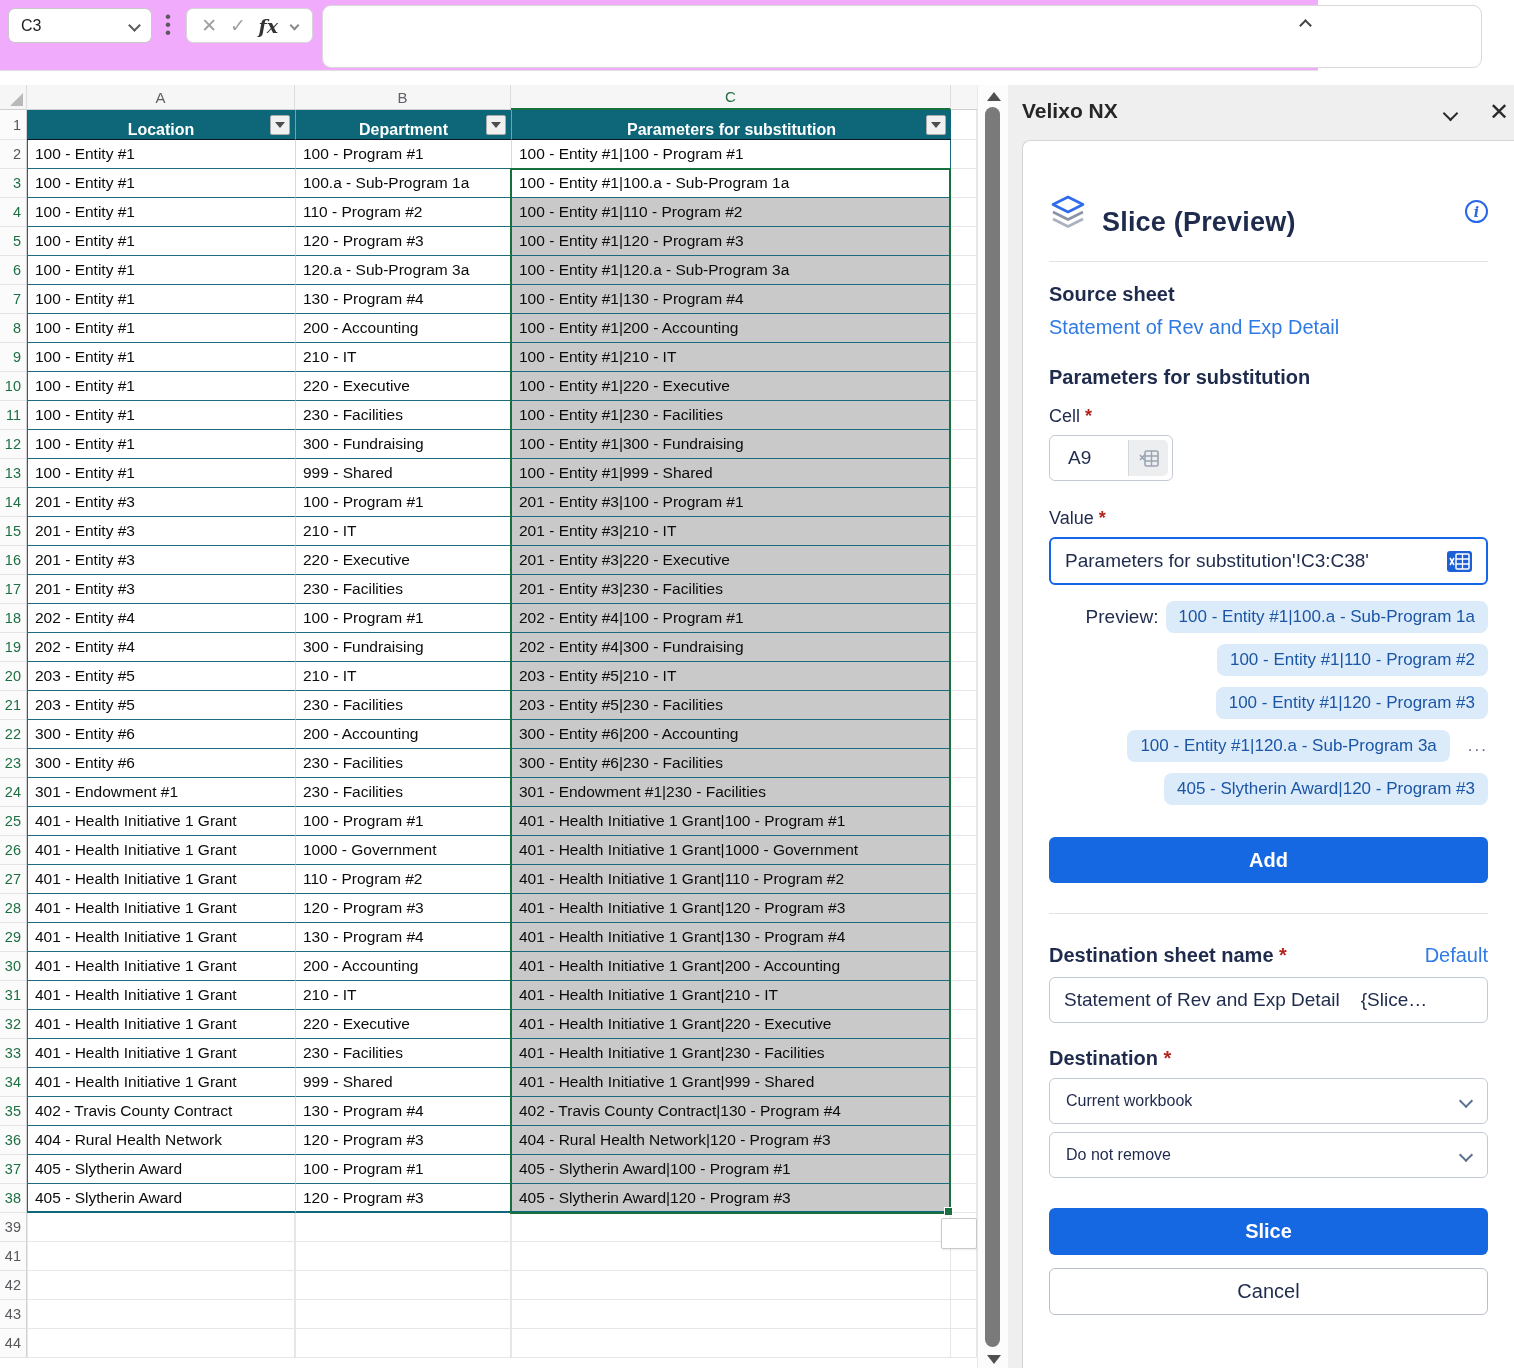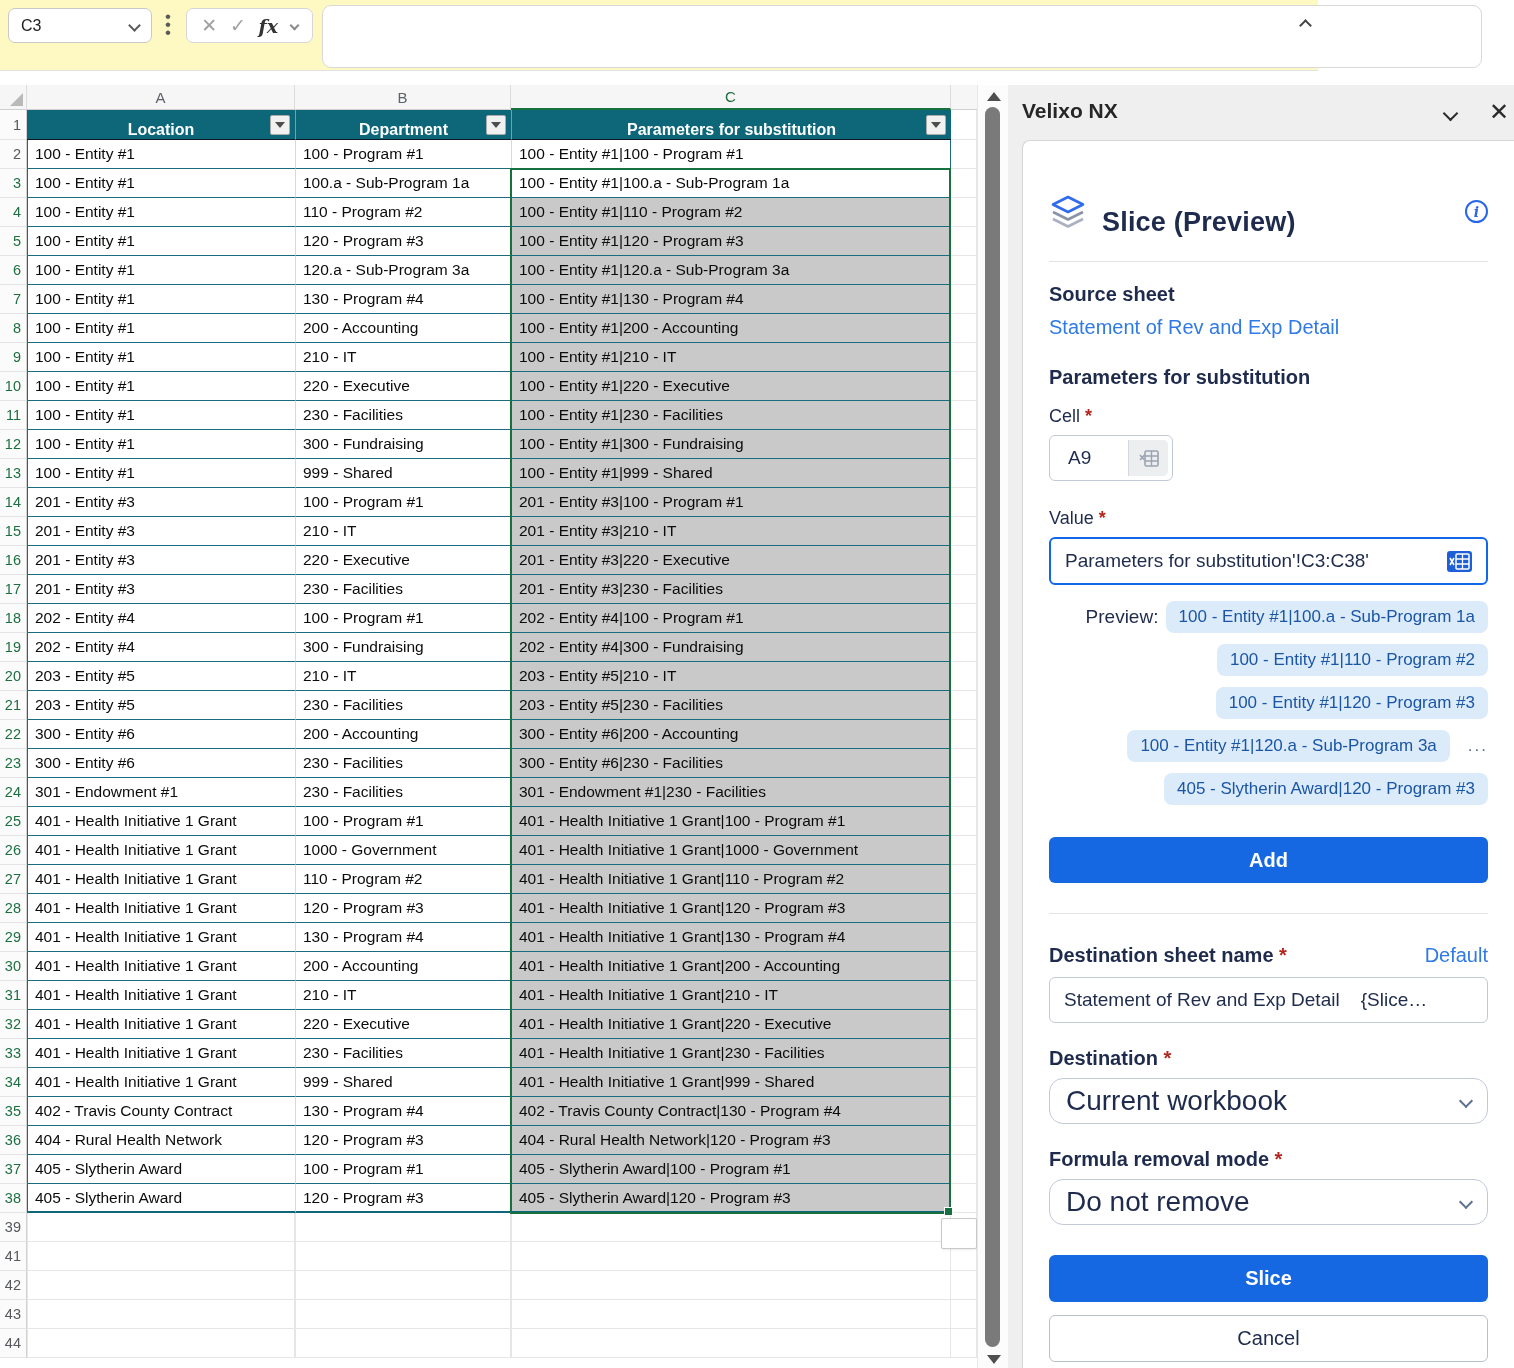--- a/index.html
+++ b/index.html
@@ -1,20 +1,20 @@
 <!DOCTYPE html>
 <html><head>
 <meta charset="utf-8">
 <style>
   * { margin:0; padding:0; box-sizing:border-box; }
   html,body { width:1514px; height:1368px; overflow:hidden;
     font-family:"Liberation Sans","DejaVu Sans",sans-serif; background:#fff; }
 
   
-  .topbar { position:absolute; left:0; top:0; width:1318px; height:71px; background:#fef9c3; border-bottom:1px solid #e2e2e2; }
+  .topbar { position:absolute; left:0; top:0; width:1318px; height:71px; background:#f0abfc; border-bottom:1px solid #e2e2e2; }
   .namebox { position:absolute; left:8px; top:8px; width:144px; height:35px; background:#fff; border:1px solid #c8c8c8; border-radius:7px; display:flex; align-items:center; padding:0 12px; font-size:16px; color:#222; }
   .namebox .chev { margin-left:auto; }
   .chev { display:inline-block; width:9px; height:9px; border-right:2px solid #5a5a5a; border-bottom:2px solid #5a5a5a; transform:rotate(45deg); }
   .chev.up { transform:rotate(-135deg); }
   .kebab { position:absolute; left:163px; top:13px; color:#5a5a5a; font-size:17px; letter-spacing:0; line-height:8px; text-align:center; width:10px; }
   .kebab span { display:block; height:8px; }
   .fxgroup { position:absolute; left:186px; top:8px; width:127px; height:35px; border:1px solid #d6d6d6; border-radius:7px; background:#fff; display:flex; align-items:center; justify-content:space-around; padding:0 8px; }
   .icon-x { color:#a0a0a0; font-size:19px; }
   .icon-check { color:#a0a0a0; font-size:19px; }
   .icon-fx { color:#333; font-size:19px; font-style:italic; font-family:"DejaVu Serif",serif; font-weight:bold; }
@@ -92,21 +92,21 @@
   .pv-label { font-size:19px; color:#1f2b4d; width:80px; flex:none; }
   .chip { background:#dcebfa; color:#1a56a5; border-radius:8px; padding:6px 13px; font-size:17px; white-space:nowrap; }
   .dots { margin-left:18px; color:#5b6b8c; font-size:17px; letter-spacing:2px; }
   .btn { height:46px; border-radius:6px; display:flex; align-items:center; justify-content:center; font-size:20px; }
   .btn-primary { background:#1567e2; color:#fff; font-weight:bold; }
   .add-btn { margin-top:32px; }
   .dest-row { display:flex; align-items:center; margin-top:30px; }
   .default-link { margin-left:auto; color:#2f7ae5; font-size:20px; }
   .dest-input { margin-top:10px; }
   .sel-label { margin-top:24px; }
-  .select { margin-top:8px; height:46px; border:1px solid #c3cad6; border-radius:14px; display:flex; align-items:center; padding:0 16px; font-size:28px; color:#1f2b4d; }
+  .select { margin-top:8px; height:46px; border:1px solid #c3cad6; border-radius:6px; display:flex; align-items:center; padding:0 16px; font-size:16px; color:#1f2b4d; }
   .select .chev { margin-left:auto; border-color:#5c708f; width:10px; height:10px; }
   .slice-btn { margin-top:30px; height:47px; }
   .btn-secondary { margin-top:13px; height:47px; background:#fff; border:1px solid #b9c0cc; color:#1f2b4d; }
 </style>
 </head>
 <body>
 
 <div class="topbar">
   <div class="namebox">
     <span>C3</span>
@@ -546,21 +546,20 @@
     <div class="input dest-input">
       <span>Statement of Rev and Exp Detail    {Slice…</span>
     </div>
 
     <div class="sec-label req sel-label">Destination</div>
     <div class="select">
       <span>Current workbook</span>
       <span class="chev"></span>
     </div>
 
-    <div class="sec-label req sel-label">Formula removal mode</div>
     <div class="select">
       <span>Do not remove</span>
       <span class="chev"></span>
     </div>
 
     <div class="btn btn-primary slice-btn">Slice</div>
     <div class="btn btn-secondary">Cancel</div>
   </div>
 </div>
 

